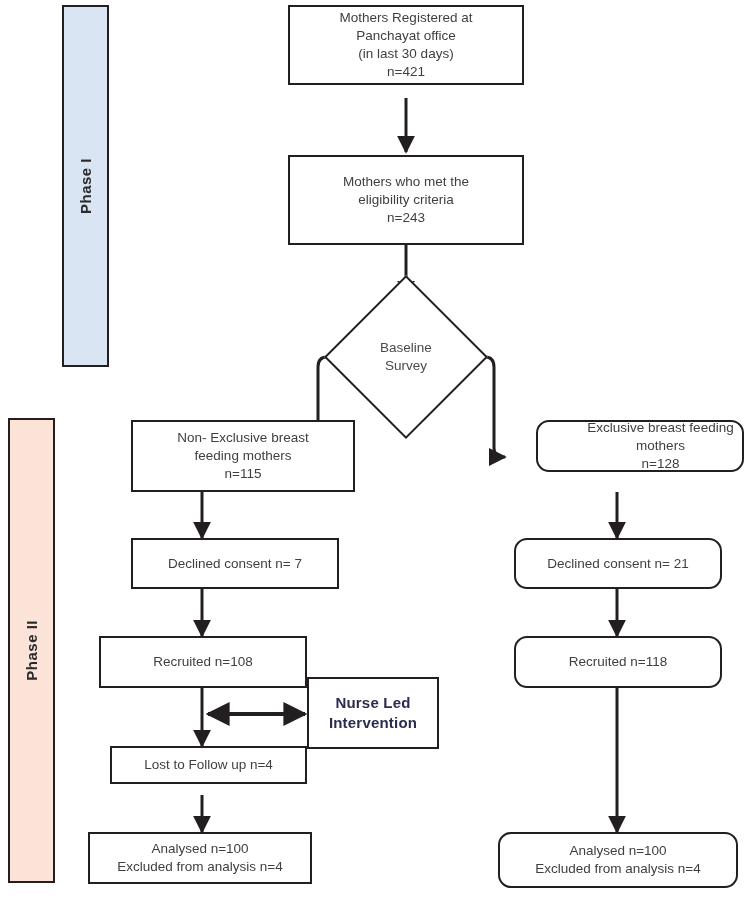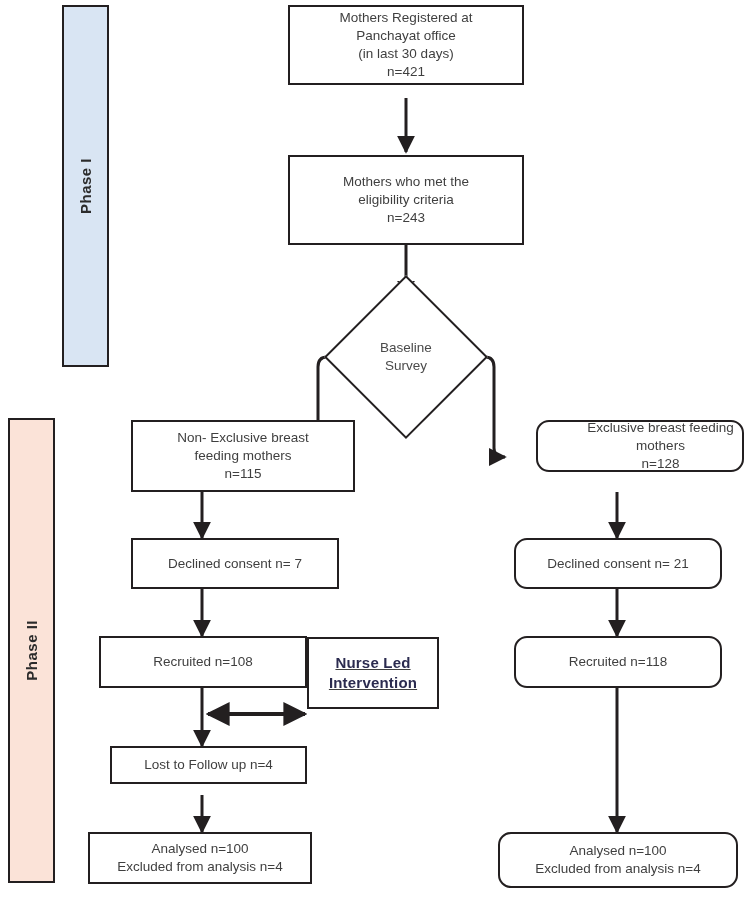--- a/index.html
+++ b/index.html
@@ -145,21 +145,21 @@
   </div>
 
   <div class="node" style="left:99px;top:636px;width:208px;height:52px;">
     <span class="lines">Recruited  n=108</span>
   </div>
 
   <div class="node rounded" style="left:514px;top:636px;width:208px;height:52px;">
     <span class="lines">Recruited  n=118</span>
   </div>
 
-  <div class="node" style="left:307px;top:637px;width:132px;height:72px;text-decoration:underline;">
+  <div class="node" style="left:307px;top:677px;width:132px;height:72px;">
     <span class="lines intervention">Nurse Led<br>Intervention</span>
   </div>
 
   <div class="node" style="left:110px;top:746px;width:197px;height:38px;">
     <span class="lines">Lost to Follow up n=4</span>
   </div>
 
   <div class="node" style="left:88px;top:832px;width:224px;height:52px;">
     <span class="lines">Analysed n=100<br>Excluded from analysis n=4</span>
   </div>

